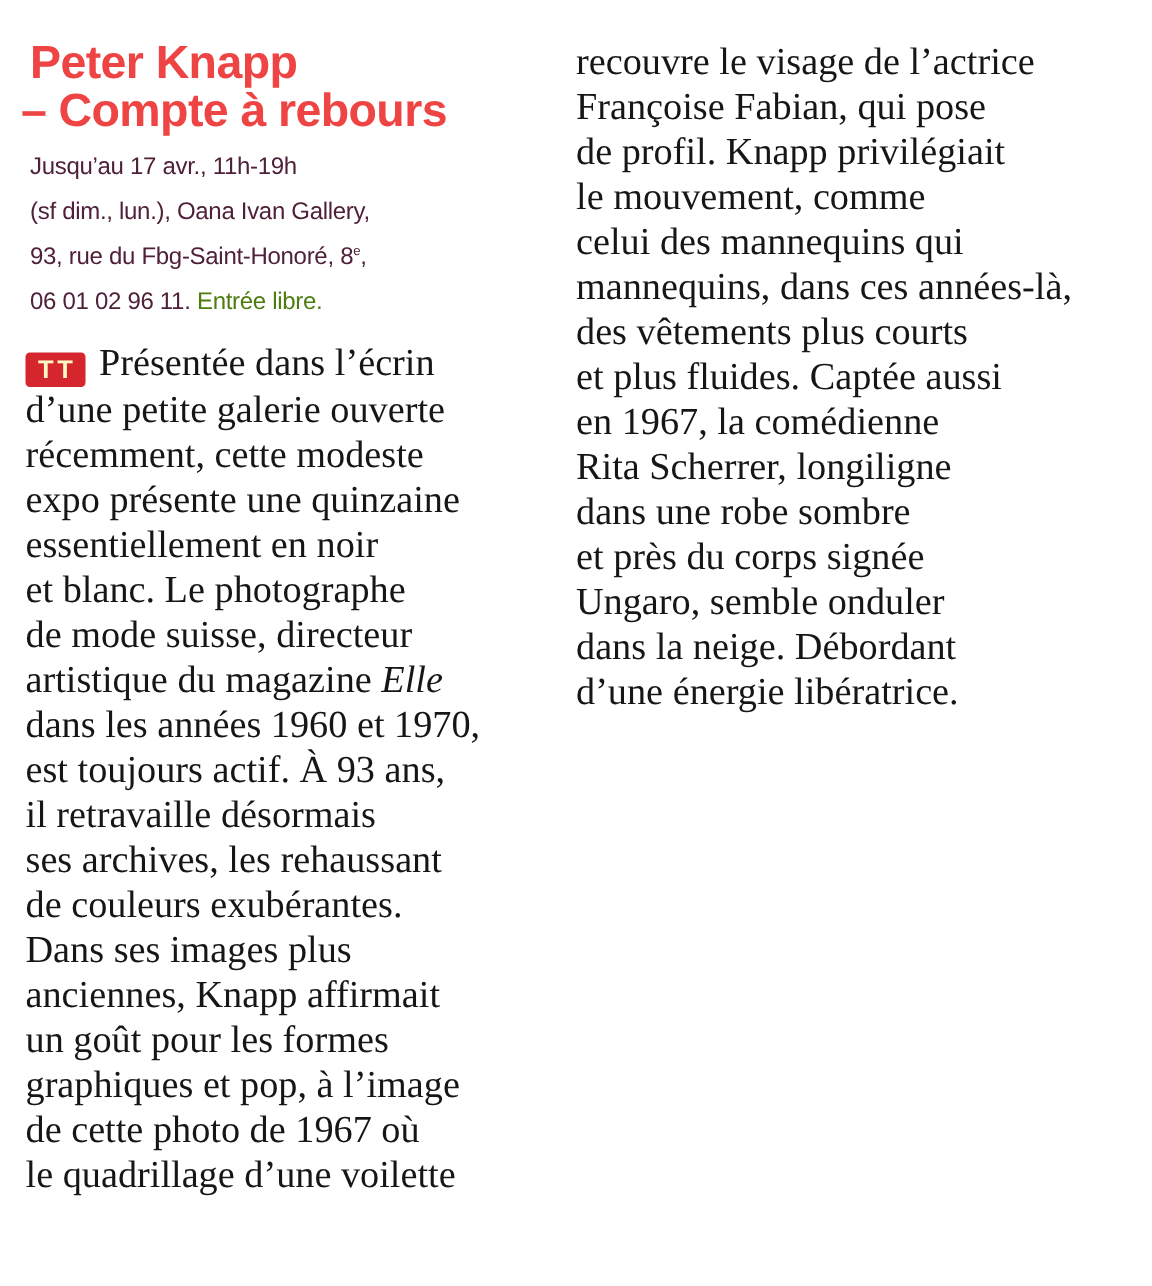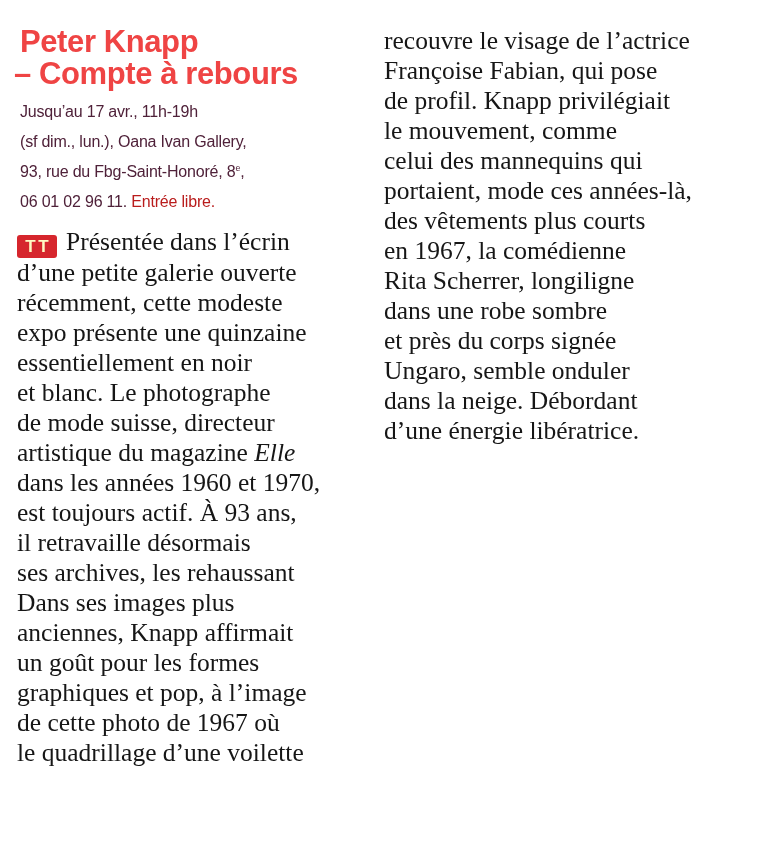--- a/index.html
+++ b/index.html
@@ -46,21 +46,21 @@
     color: #4f2139;
     letter-spacing: -0.2px;
   }
   .info .info-line { white-space: nowrap; }
   .info sup {
     font-size: 0.55em;
     vertical-align: super;
     line-height: 0;
   }
   .free-entry {
-    color: #b91c1c;
+    color: #4d7c0f;
     text-align: center;
   }
   .body {
     font-family: "Liberation Serif", serif;
     font-size: 25.5px;
     line-height: 30px;
     color: #161616;
   }
   .col-left .body { margin-top: 10px; }
   .col-right .body { margin-top: 0; }
@@ -110,39 +110,41 @@
         <div class="bline">récemment, cette modeste</div>
         <div class="bline">expo présente une quinzaine</div>
         <div class="bline">essentiellement en noir</div>
         <div class="bline">et blanc. Le photographe</div>
         <div class="bline">de mode suisse, directeur</div>
         <div class="bline">artistique du magazine <i>Elle</i></div>
         <div class="bline">dans les années 1960 et 1970,</div>
         <div class="bline">est toujours actif. À 93 ans,</div>
         <div class="bline">il retravaille désormais</div>
         <div class="bline">ses archives, les rehaussant</div>
+        <div class="bline">de couleurs exubérantes.</div>
         <div class="bline">Dans ses images plus</div>
         <div class="bline">anciennes, Knapp affirmait</div>
         <div class="bline">un goût pour les formes</div>
         <div class="bline">graphiques et pop, à l’image</div>
         <div class="bline">de cette photo de 1967 où</div>
         <div class="bline">le quadrillage d’une voilette</div>
       </div>
 
   </div>
 
   <div class="col-right">
     <div class="body" id="right-lines">
         <div class="bline">recouvre le visage de l’actrice</div>
         <div class="bline">Françoise Fabian, qui pose</div>
         <div class="bline">de profil. Knapp privilégiait</div>
         <div class="bline">le mouvement, comme</div>
         <div class="bline">celui des mannequins qui</div>
-        <div class="bline">portaient, mode ces années-là,</div>
+        <div class="bline">mannequins, dans ces années-là,</div>
         <div class="bline">des vêtements plus courts</div>
+        <div class="bline">et plus fluides. Captée aussi</div>
         <div class="bline">en 1967, la comédienne</div>
         <div class="bline">Rita Scherrer, longiligne</div>
         <div class="bline">dans une robe sombre</div>
         <div class="bline">et près du corps signée</div>
         <div class="bline">Ungaro, semble onduler</div>
         <div class="bline">dans la neige. Débordant</div>
         <div class="bline">d’une énergie libératrice.</div>
       </div>
   </div>
 

